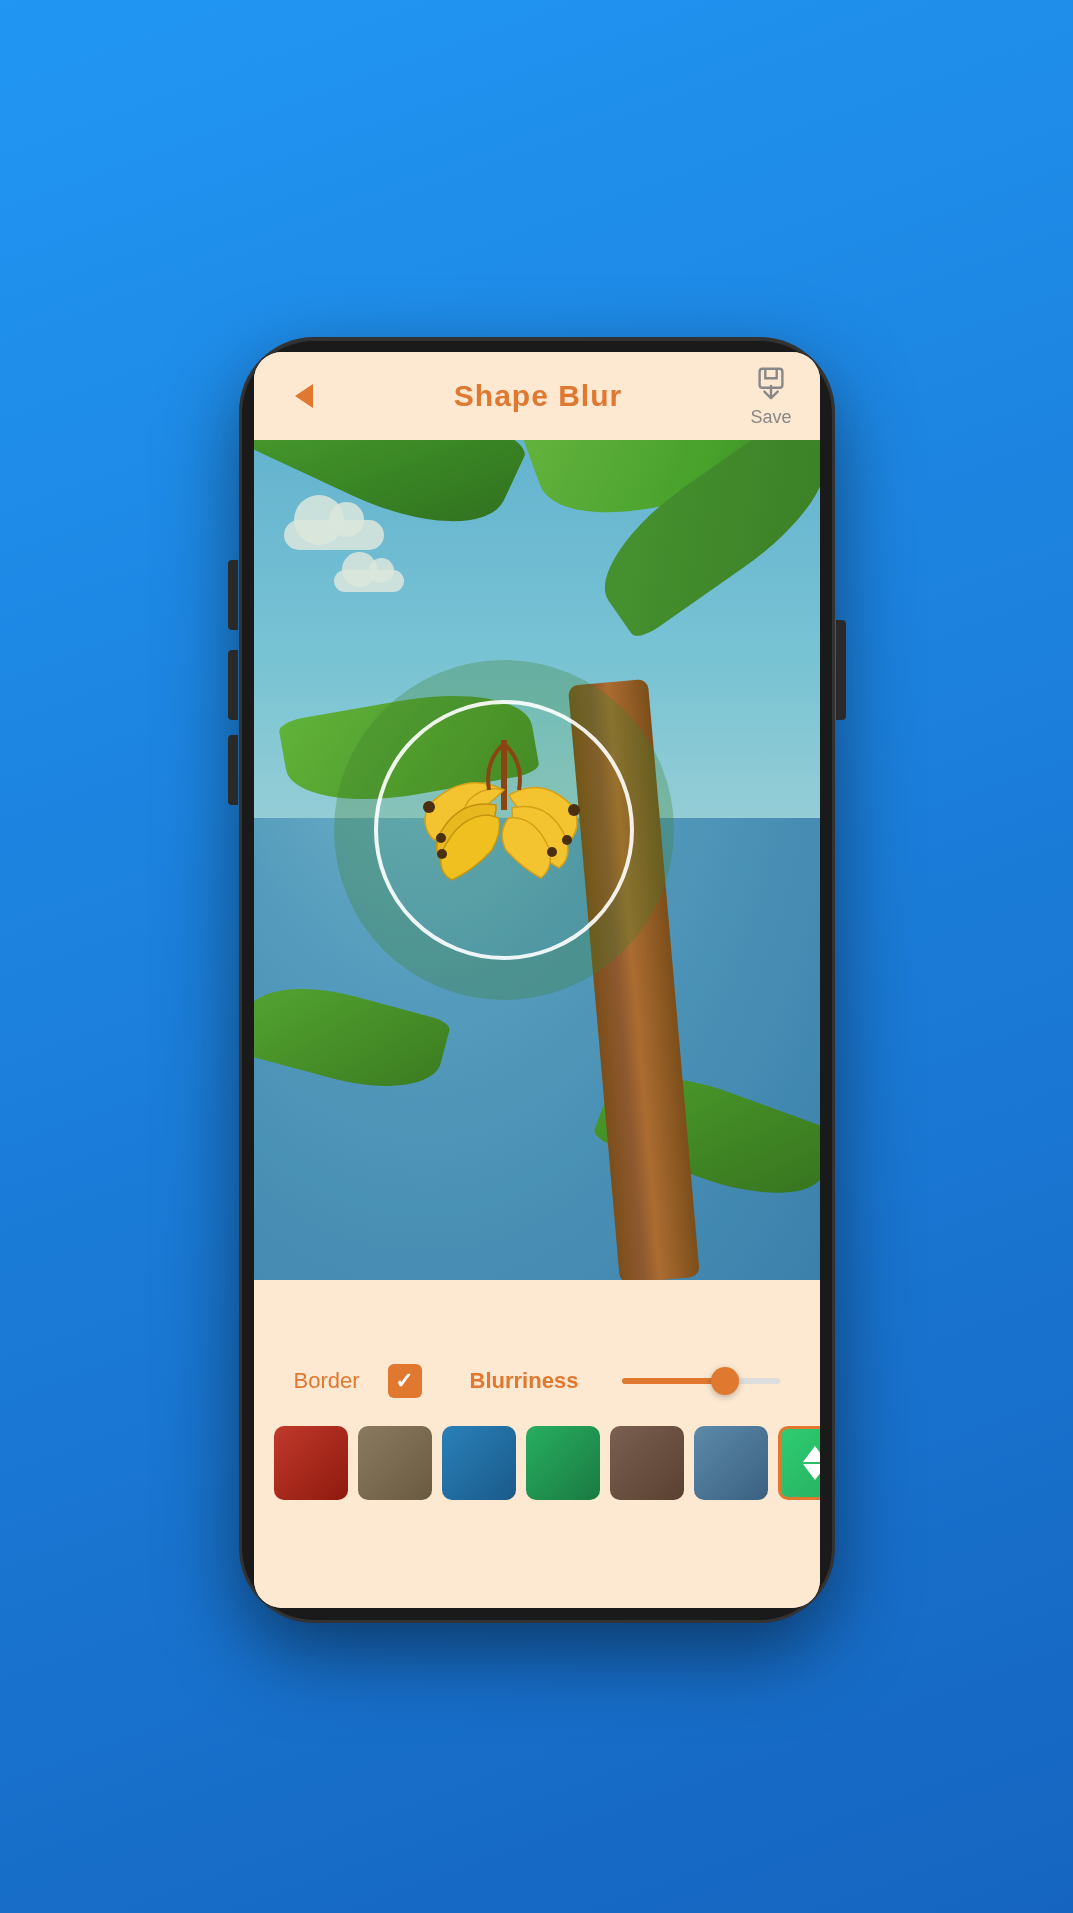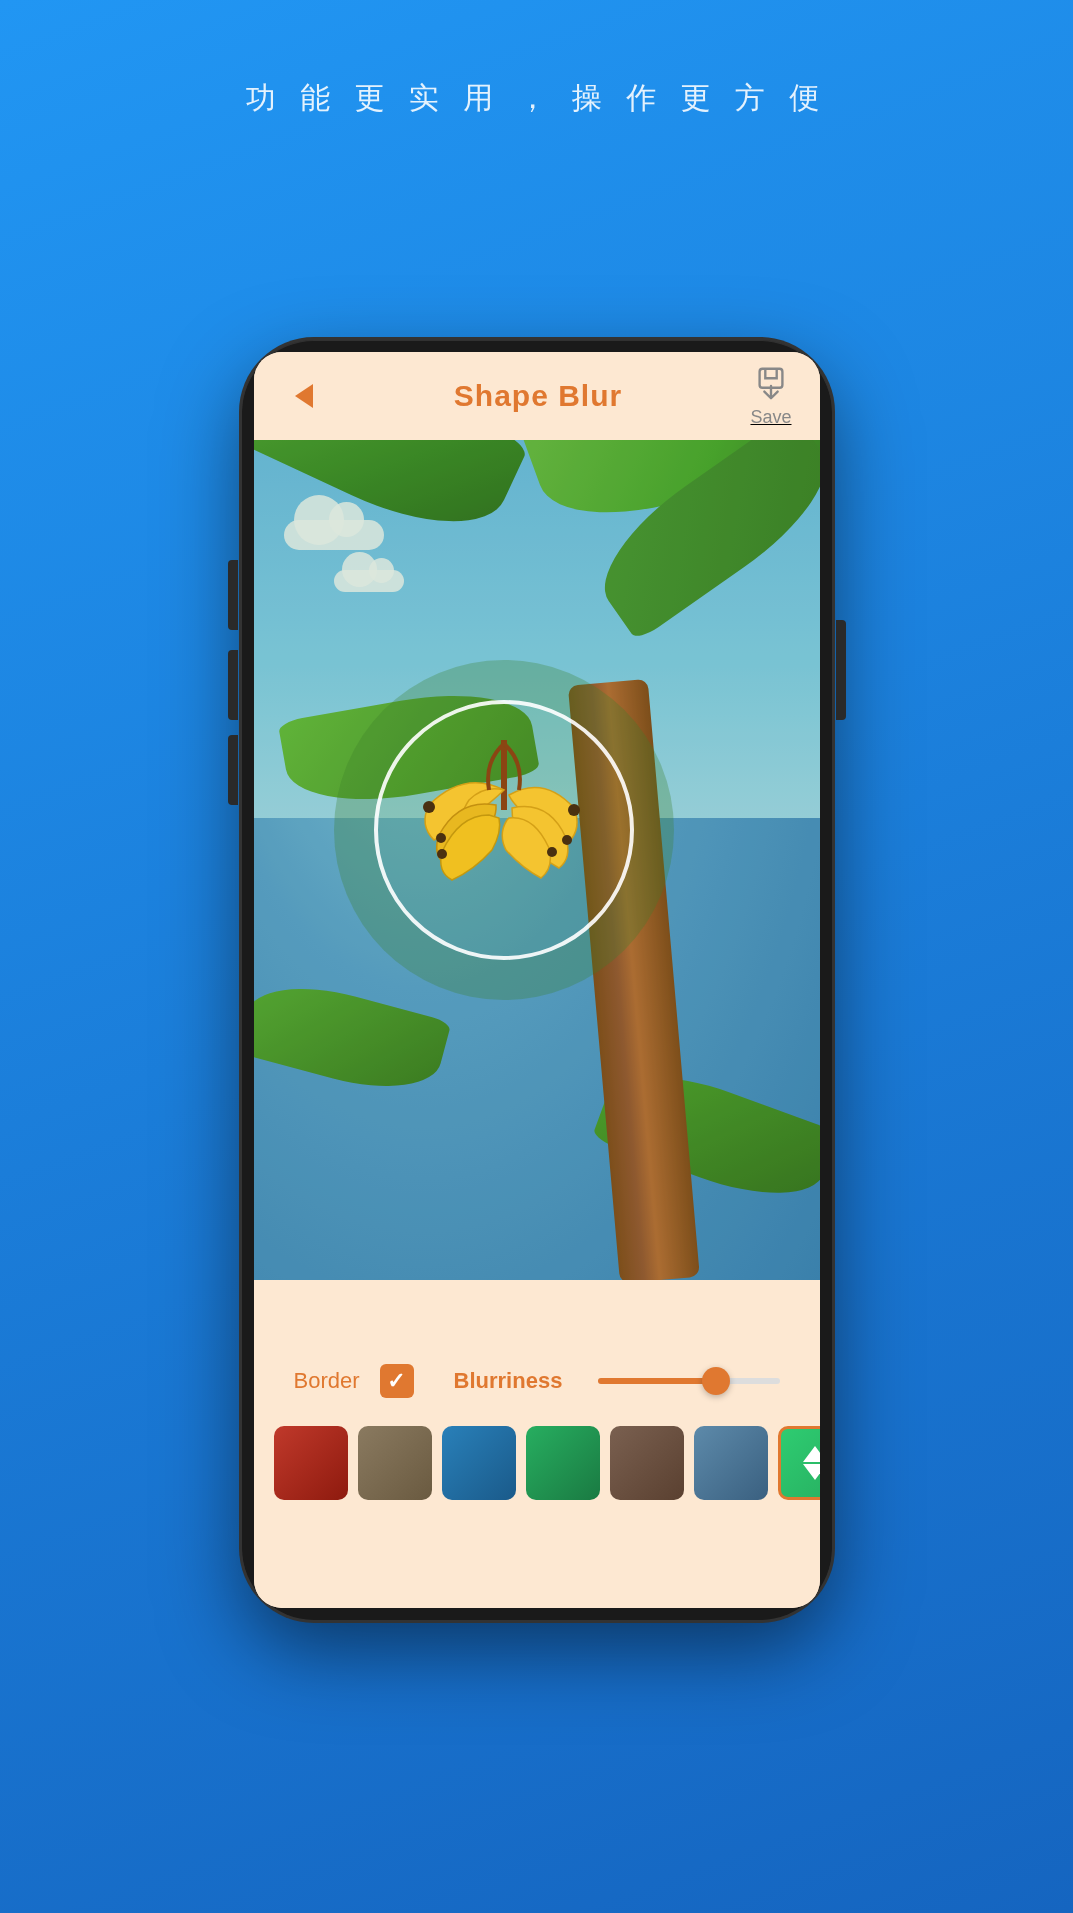--- a/index.html
+++ b/index.html
@@ -133,21 +133,20 @@
       font-weight: 600;
       color: #e07830;
       letter-spacing: 1px;
     }
 
     .save-btn {
       display: flex;
       flex-direction: column;
       align-items: center;
       gap: 4px;
-      text-decoration: underline;
     }
 
     .save-icon {
       width: 38px;
       height: 38px;
     }
 
     .save-label {
       font-size: 18px;
       color: #888;
@@ -310,21 +309,21 @@
       position: absolute;
       bottom: 0; left: 0; right: 0;
       height: 280px;
       background: #fde8d2;
     }
 
     .controls-row {
       display: flex;
       align-items: center;
       padding: 36px 40px 20px;
-      gap: 20px;
+      gap: 28px;
       text-align: right;
     }
 
     .border-label {
       font-size: 22px;
       color: #e07830;
       font-weight: 500;
     }
 
     .checkbox-border {
@@ -442,21 +441,20 @@
       border-top: 16px solid white;
     }
 
   </style>
 </head>
 <body>
 
 <div class="bg-blue"></div>
 
 <div class="header-section">
-  <div class="subtitle">功 能 更 实 用 ， 操 作 更 方 便</div>
 </div>
 
 <div class="phone-wrapper">
   <div class="phone-outer">
     <div class="phone-screen">
 
       <div class="app-bar">
         <div class="back-btn">
           <div class="back-chevron"></div>
         </div>

